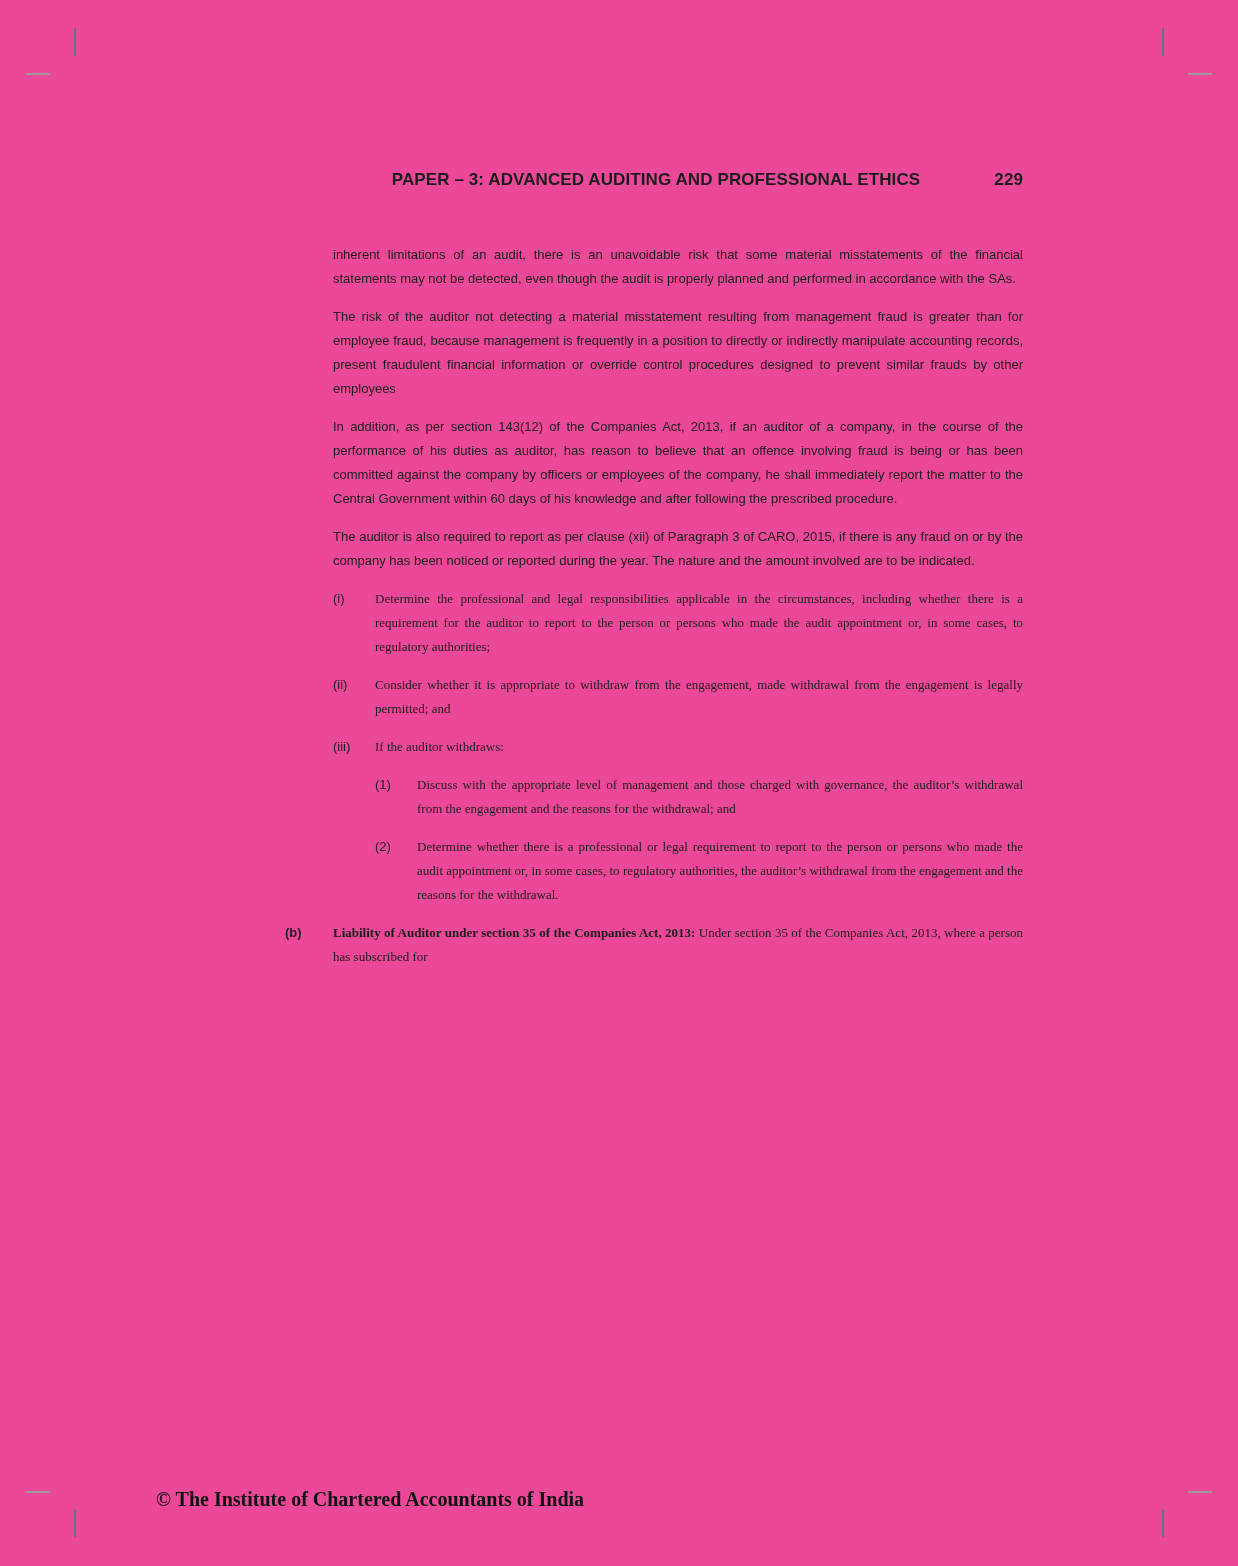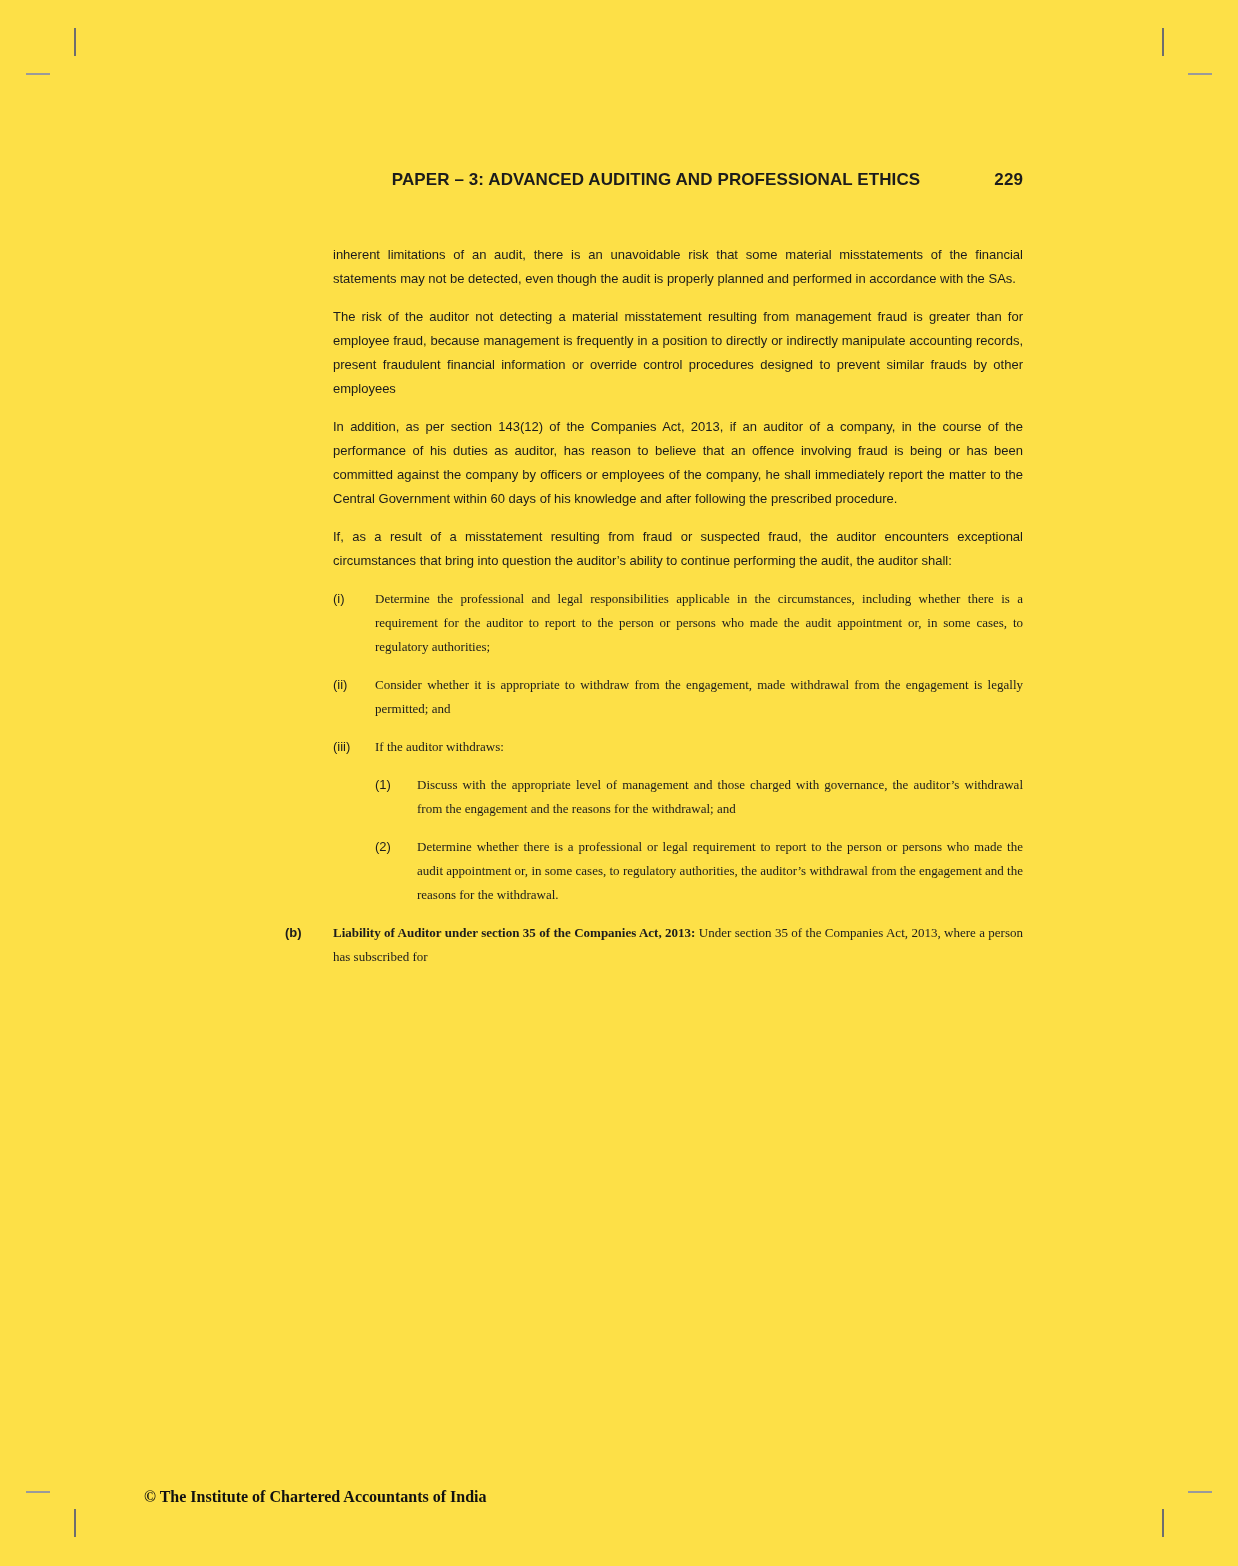--- a/index.html
+++ b/index.html
@@ -1,21 +1,21 @@
 <!DOCTYPE html>
 <html><head>
 <meta charset="utf-8">
 <style>
   * { box-sizing: border-box; }
   html, body { margin: 0; padding: 0; background: #ffffff; }
   .page {
     position: relative;
     width: 1238px;
     height: 1566px;
-    background: #fde047;
+    background: #ec4899;
     font-family: "Liberation Sans", sans-serif;
     color: #1c1c1c;
     overflow: hidden;
   }
   
   .cm { position: absolute; background: #6e6e6e; }
   .cm-tl-v { left: 74px;   top: 28px;    width: 2px;  height: 28px; }
   .cm-tl-h { left: 26px;   top: 73px;    width: 24px; height: 2px;  background:#9a9a9a; }
   .cm-tr-v { left: 1162px; top: 28px;    width: 2px;  height: 28px; }
   .cm-tr-h { left: 1188px; top: 73px;    width: 24px; height: 2px;  background:#9a9a9a; }
@@ -53,25 +53,25 @@
   .li { display: flex; margin: 0 0 14px 0; }
   .li .marker { flex: 0 0 42px; }
   .li .li-text { flex: 1; text-align: justify; font-family: Liberation Serif, serif; }
   .l2 { margin-left: 42px; }
   .lb { margin-left: -48px; }
   .lb .marker { flex: 0 0 48px; font-weight: bold; }
   .lb .lead { font-weight: bold; }
 
   .footer {
     position: absolute;
-    left: 144px;
+    left: 156px;
     top: 1488px;
     font-family: "Liberation Serif", serif;
     font-weight: bold;
-    font-size: 16px;
+    font-size: 20px;
     color: #111;
   }
 </style>
 </head>
 <body>
 
 <div class="page">
 
   <div class="cm cm-tl-v"></div>
   <div class="cm cm-tl-h"></div>
@@ -85,21 +85,21 @@
   <div class="header">
     <div class="header-title">PAPER – 3: ADVANCED AUDITING AND PROFESSIONAL ETHICS</div>
     <div class="header-page-number">229</div>
   </div>
 
   <div class="body">
 
     <p class="para">inherent limitations of an audit, there is an unavoidable risk that some material misstatements of the financial statements may not be detected, even though the audit is properly planned and performed in accordance with the SAs.</p>
     <p class="para">The risk of the auditor not detecting a material misstatement resulting from management fraud is greater than for employee fraud, because management is frequently in a position to directly or indirectly manipulate accounting records, present fraudulent financial information or override control procedures designed to prevent similar frauds by other employees</p>
     <p class="para">In addition, as per section 143(12) of the Companies Act, 2013, if an auditor of a company, in the course of the performance of his duties as auditor, has reason to believe that an offence involving fraud is being or has been committed against the company by officers or employees of the company, he shall immediately report the matter to the Central Government within 60 days of his knowledge and after following the prescribed procedure.</p>
-    <p class="para">If, as a result of a misstatement resulting from fraud or suspected fraud, the auditor encounters exceptional circumstances that bring into question the auditor’s ability to continue performing the audit, the auditor shall:</p>
+    <p class="para">The auditor is also required to report as per clause (xii) of Paragraph 3 of CARO, 2015, if there is any fraud on or by the company has been noticed or reported during the year. The nature and the amount involved are to be indicated.</p>
 
     <div class="li l1">
       <span class="marker">(i)</span>
       <div class="li-text">Determine the professional and legal responsibilities applicable in the circumstances, including whether there is a requirement for the auditor to report to the person or persons who made the audit appointment or, in some cases, to regulatory authorities;</div>
     </div>
 
     <div class="li l1">
       <span class="marker">(ii)</span>
       <div class="li-text">Consider whether it is appropriate to withdraw from the engagement, made withdrawal from the engagement is legally permitted; and</div>
     </div>

